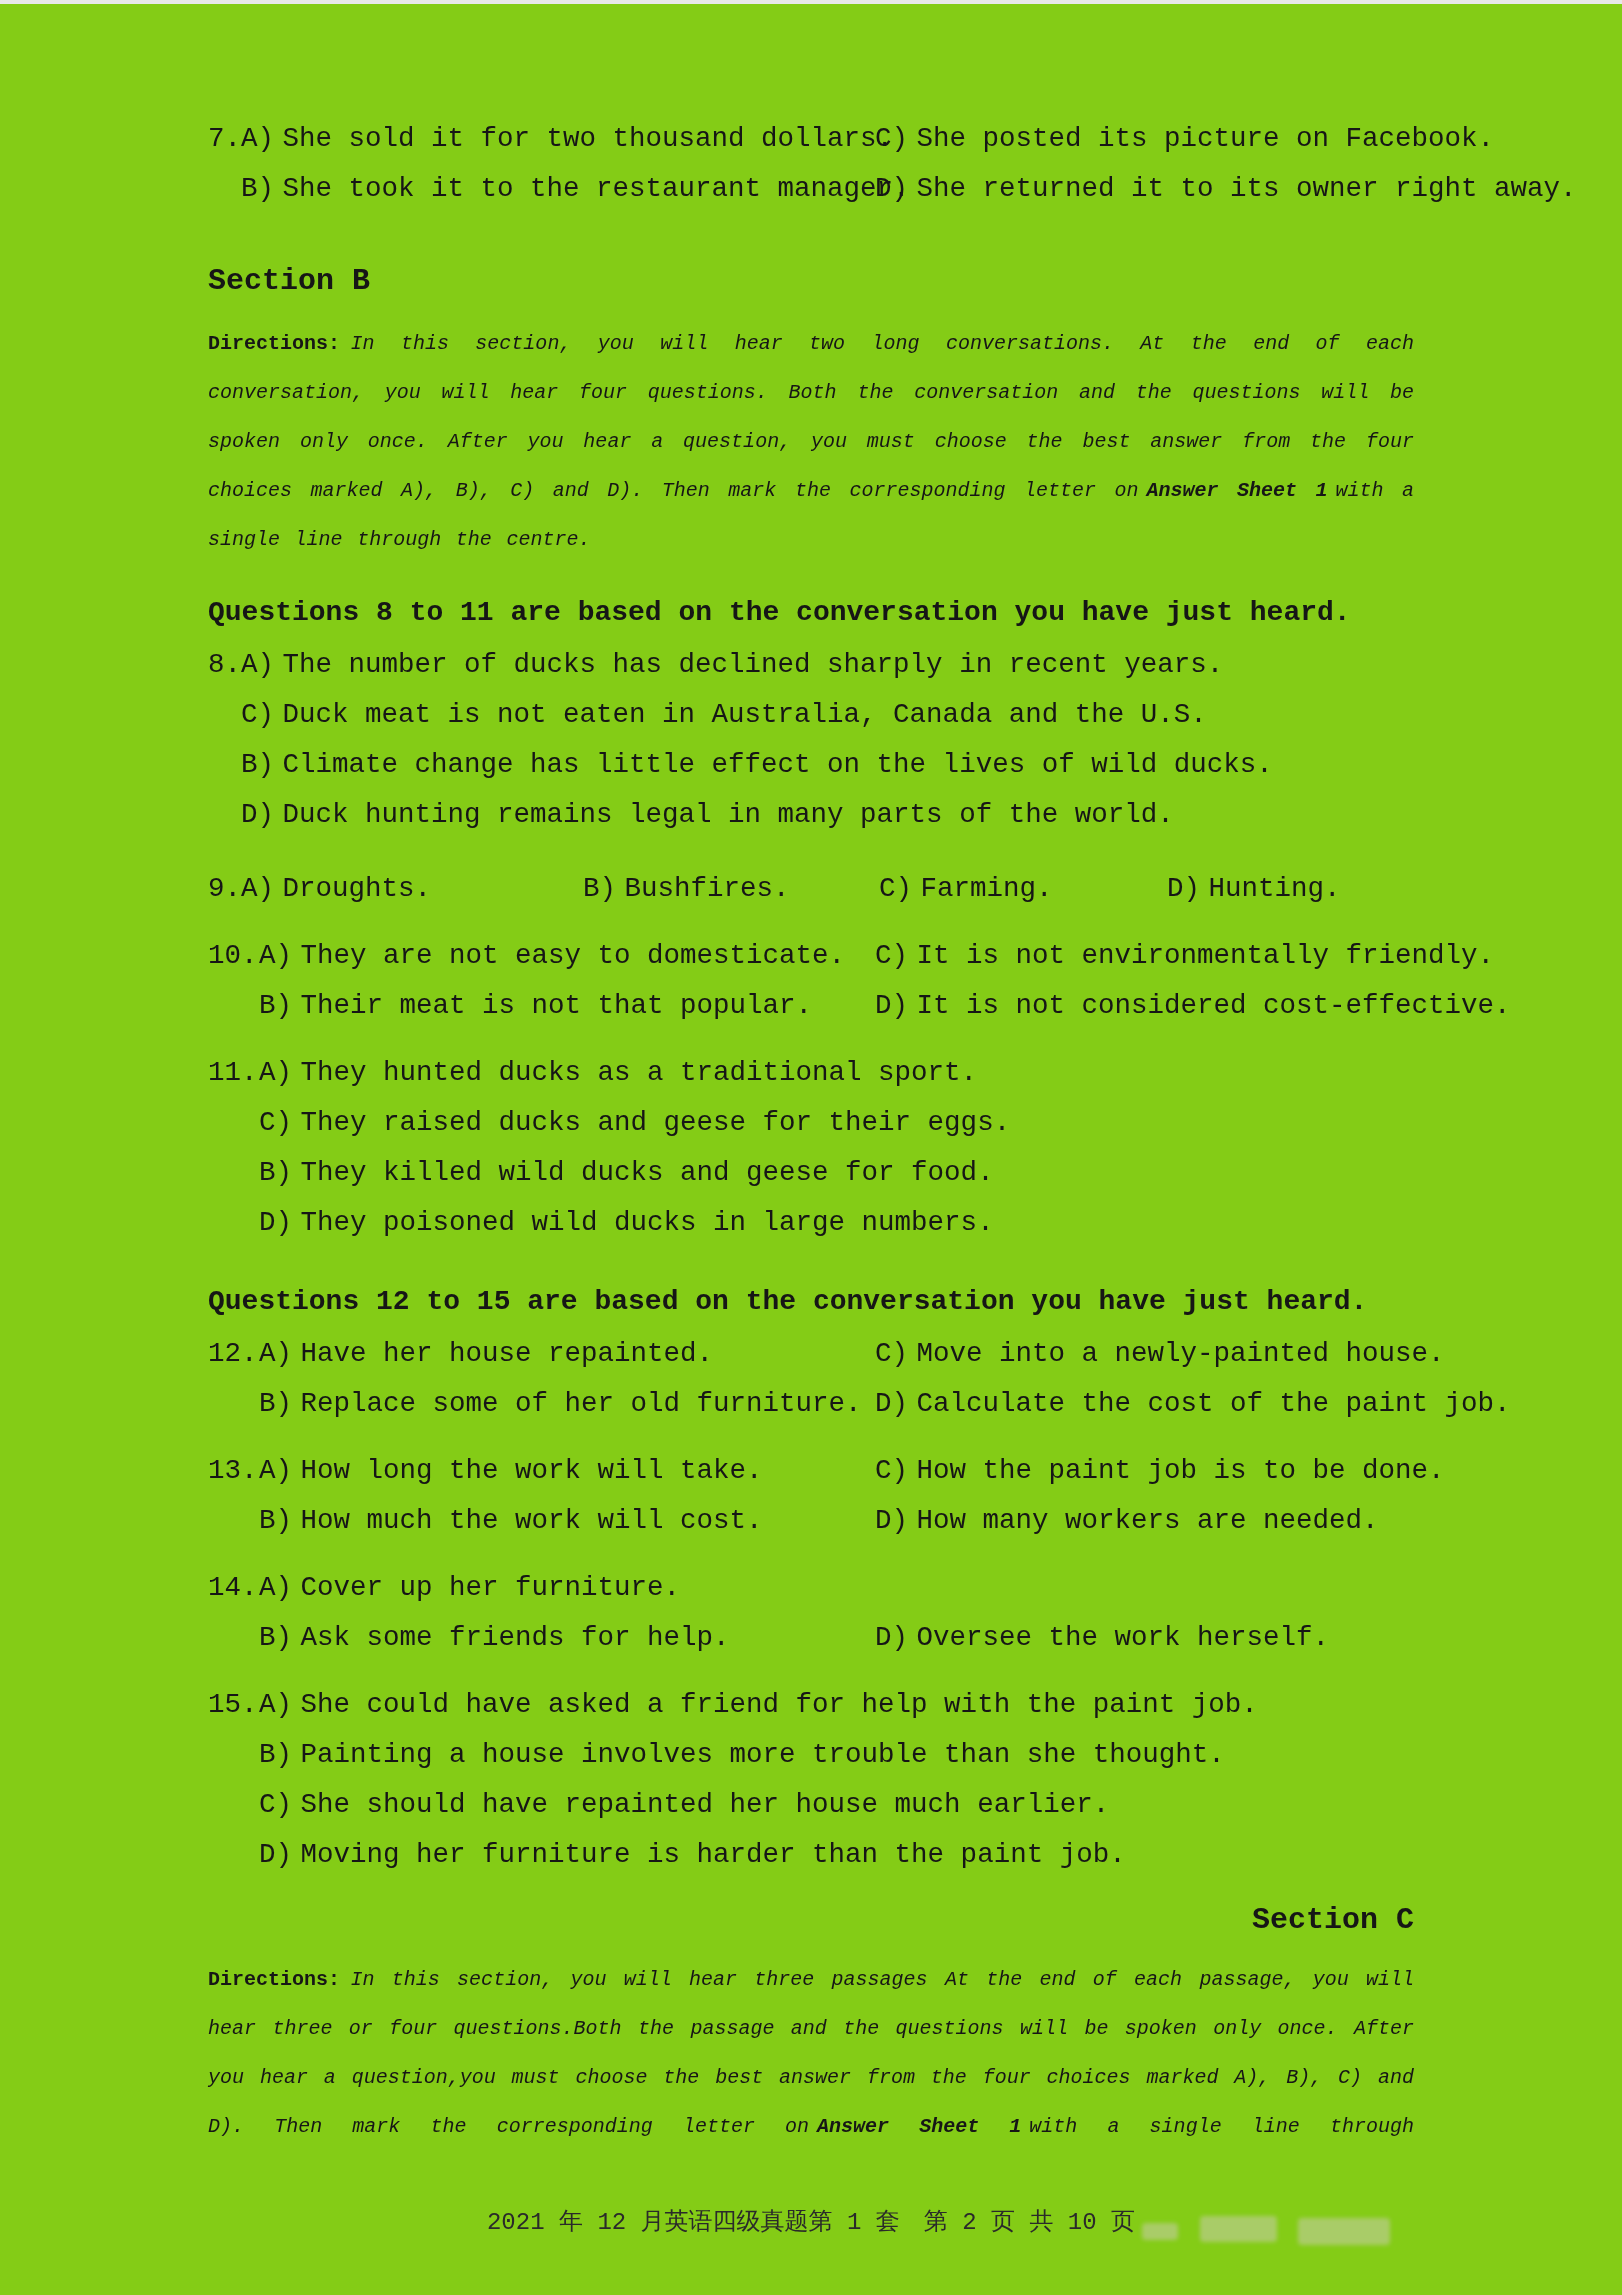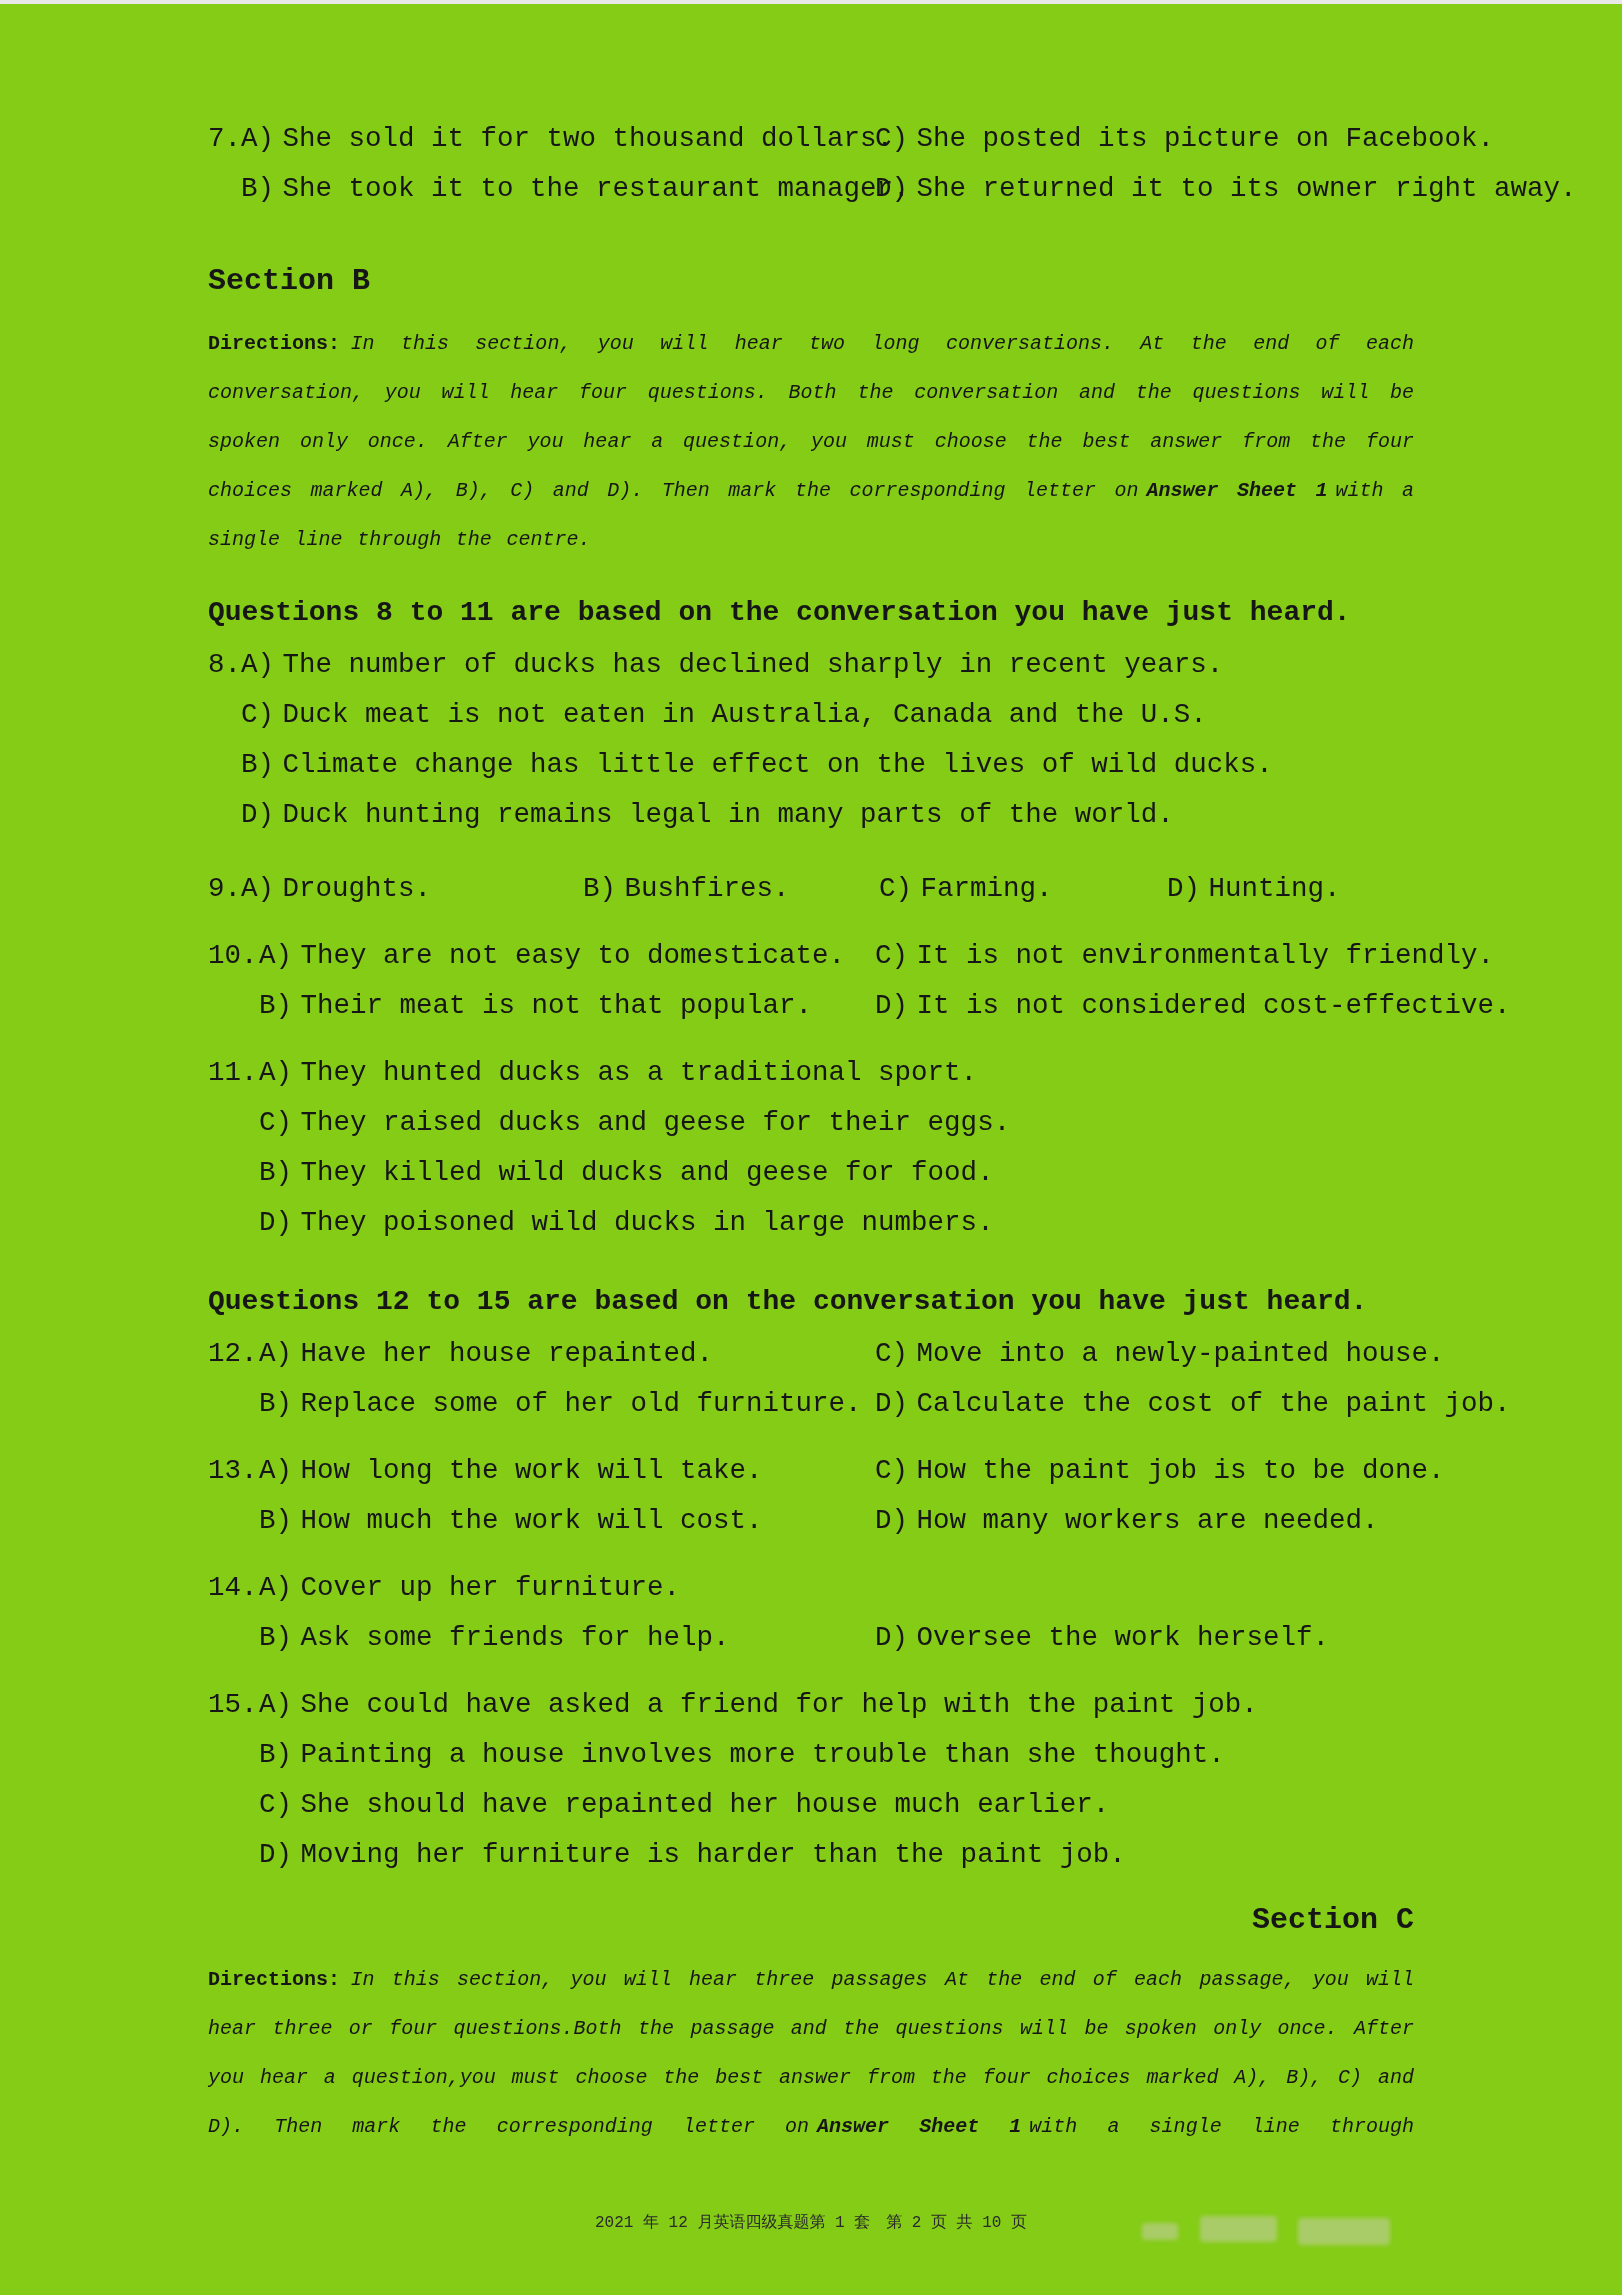--- a/index.html
+++ b/index.html
@@ -41,21 +41,21 @@
   .dir-label{font-style:normal;font-weight:bold;margin-right:10.5px;}
   .as{font-weight:bold;margin:0 7.9px;}
   .mtA{margin-top:2.6px;}
   .mtB{margin-top:23.6px;}
   .mtC{margin-top:17px;}
   .mtD{margin-top:29px;}
   .mtE{margin-top:10.5px;}
   .footer{
     position:absolute;top:2204px;left:0;width:100%;
     text-align:center;
-    font-size:16px;line-height:30px;color:#2a2a2a;
+    font-size:24px;line-height:30px;color:#2a2a2a;
   }
   .wmark{position:absolute;top:2207px;left:1142px;width:262px;height:42px;opacity:.5;filter:blur(2px);}
   .wmark i{position:absolute;background:#cfccba;border-radius:3.9px;}
   .wmark .b1{left:0;top:11.8px;width:36px;height:17px;}
   .wmark .b2{left:58px;top:5.2px;width:77px;height:26px;}
   .wmark .b3{left:156px;top:6.5px;width:92px;height:27.5px;}
 </style>
 </head>
 <body>
 

